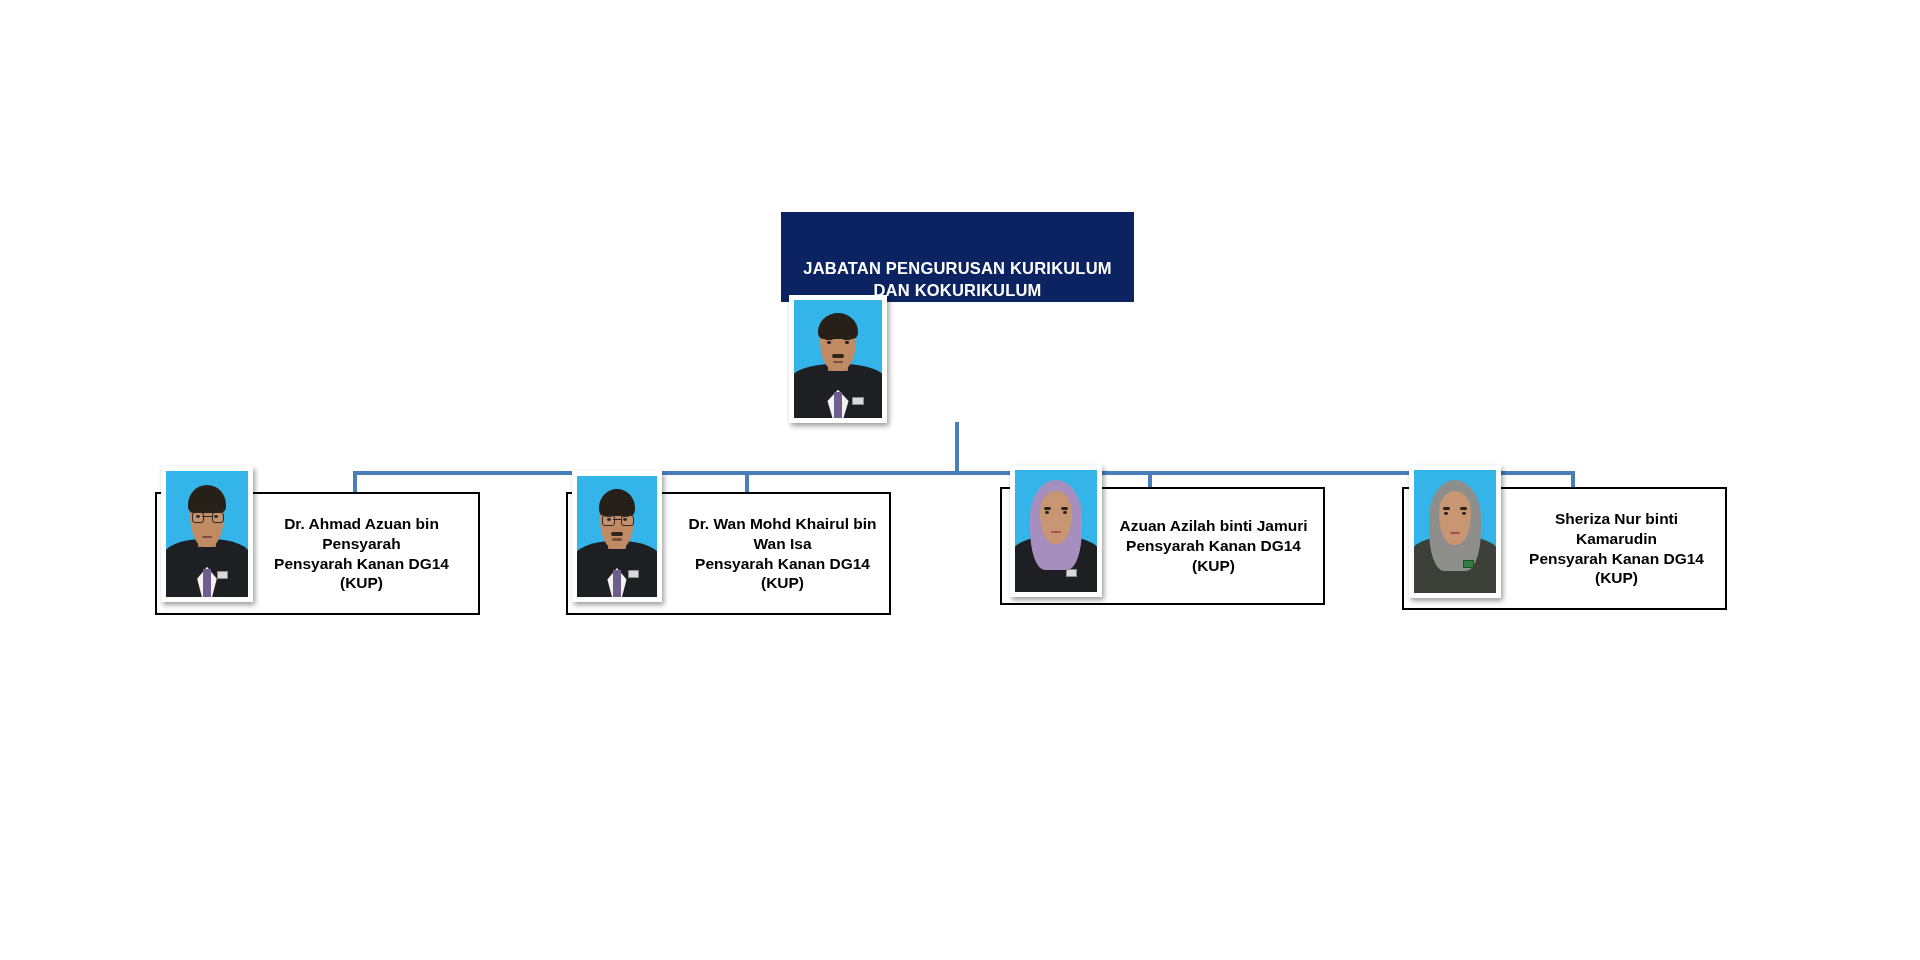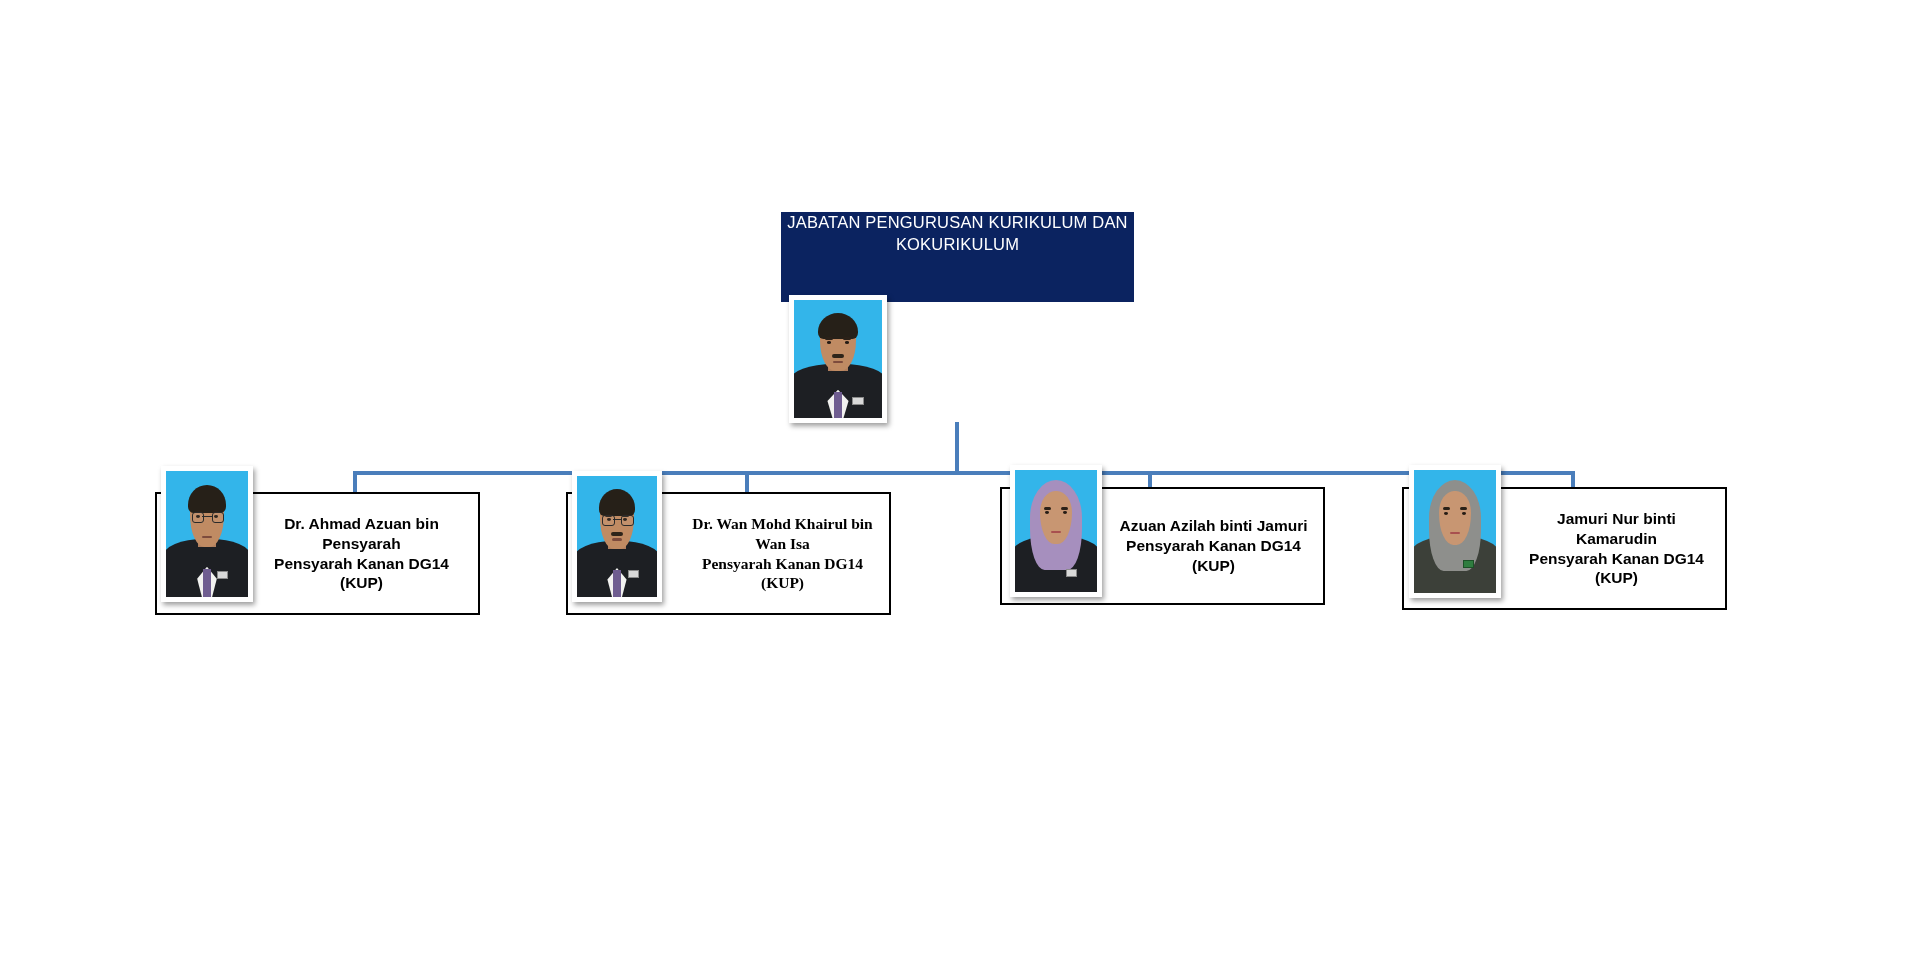--- a/index.html
+++ b/index.html
@@ -32,25 +32,25 @@
   
   #dept-header {
     position: absolute;
     left: 781px;
     top: 212px;
     width: 353px;
     height: 90px;
     background: #0b2360;
     color: #ffffff;
     display: flex;
-    align-items: flex-start;
+    align-items: flex-end;
     justify-content: center;
     text-align: center;
     font-size: 16.5px;
-    font-weight: normal;
+    font-weight: bold;
     line-height: 1.32;
     letter-spacing: 0.2px;
     box-sizing: border-box;
     padding: 0 6px;
   }
 
   
   .node-box {
     position: absolute;
     background: #ffffff;
@@ -276,21 +276,21 @@
       <div class="p-eye-r"></div>
       <div class="p-glasses-l"></div>
       <div class="p-glasses-r"></div>
       <div class="p-glasses-bridge"></div>
       <div class="p-mouth"></div>
       <div class="p-badge" style="left:62%; bottom:14%;"></div>
     </div>
   </div>
 
   <div class="node-box" style="left:566px; top:492px; width:325px; height:123px;">
-    <div class="node-text" style="padding-left:108px; padding-right:0;font-family:Liberation Serif, serif;">
+    <div class="node-text" style="padding-left:108px; padding-right:0;">
       <span class="ln">Dr. Wan Mohd Khairul bin</span>
       <span class="ln">Wan Isa</span>
       <span class="ln">Pensyarah Kanan DG14</span>
       <span class="ln">(KUP)</span>
     </div>
   </div>
   <div class="photo-frame" style="left:572px; top:471px; width:90px; height:131px;">
     <div class="photo">
       <div class="p-body"></div>
       <div class="p-shirt"></div>
@@ -327,21 +327,21 @@
       <div class="p-brow-r" style="top:30%;"></div>
       <div class="p-eye-l" style="top:34%;"></div>
       <div class="p-eye-r" style="top:34%;"></div>
       <div class="p-mouth" style="top:50%; background:#a8504f;"></div>
       <div class="p-badge" style="left:62%; bottom:12%;"></div>
     </div>
   </div>
 
   <div class="node-box" style="left:1402px; top:487px; width:325px; height:123px;">
     <div class="node-text" style="padding-left:112px; padding-right:8px;">
-      <span class="ln">Jamuri Nur binti</span>
+      <span class="ln">Sheriza Nur binti</span>
       <span class="ln">Kamarudin</span>
       <span class="ln">Pensyarah Kanan DG14</span>
       <span class="ln">(KUP)</span>
     </div>
   </div>
   <div class="photo-frame" style="left:1409px; top:465px; width:92px; height:133px;">
     <div class="photo">
       <div class="p-body" style="background:#3c4039;"></div>
       <div class="p-hijab" style="background:#8e8f8c;"></div>
       <div class="p-hijab-inner"></div>

